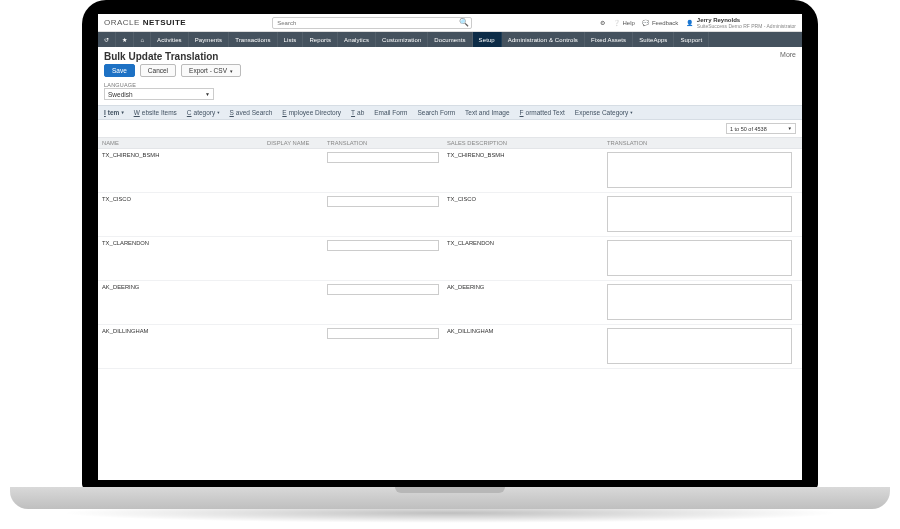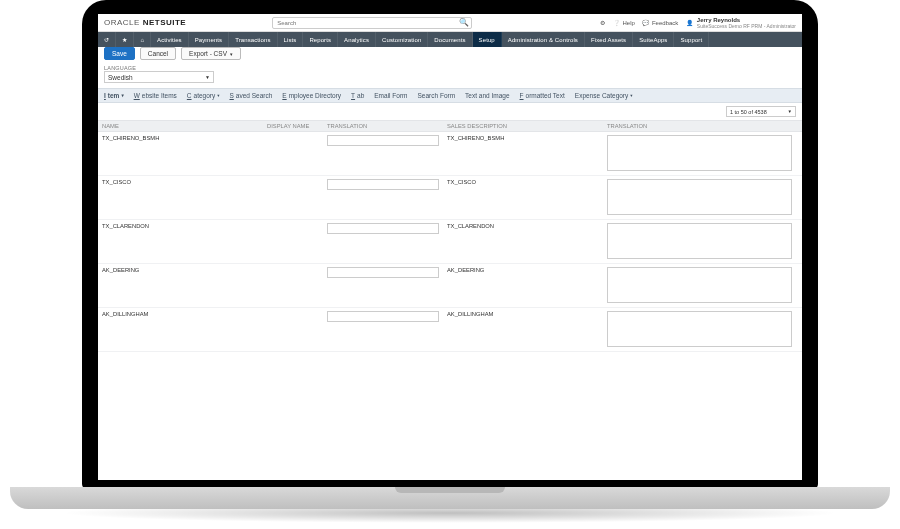--- a/index.html
+++ b/index.html
@@ -219,20 +219,24 @@
         <div class="item">Analytics</div>
         <div class="item">Customization</div>
         <div class="item">Documents</div>
         <div class="item active">Setup</div>
         <div class="item">Administration &amp; Controls</div>
         <div class="item">Fixed Assets</div>
         <div class="item">SuiteApps</div>
         <div class="item">Support</div>
       </div>
 
+      <div class="pagehead">
+        <h1>Bulk Update Translation</h1>
+        <span class="more">More</span>
+      </div>
 
       <div class="actionbar">
         <div class="btn primary">Save</div>
         <div class="btn">Cancel</div>
         <div class="btn">
           <span>Export - CSV</span>
             <span class="caret">▾</span>
         </div>
       </div>
 

